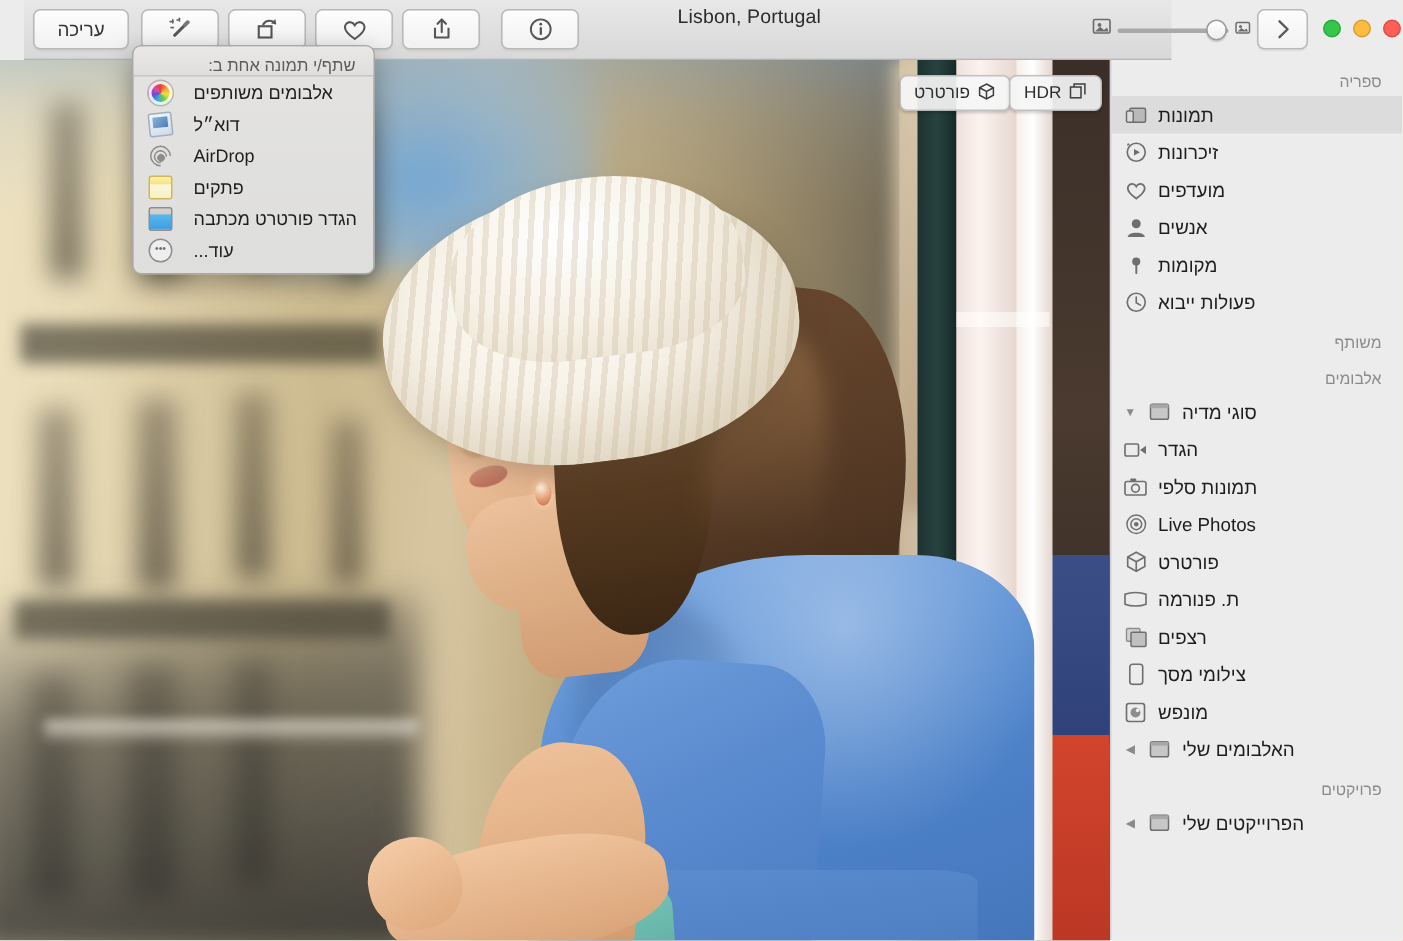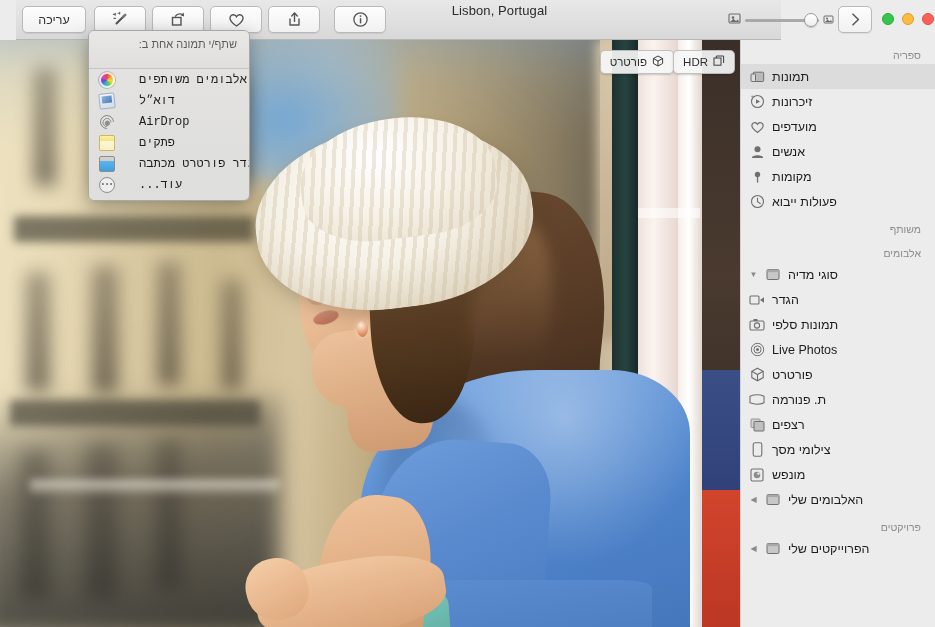--- a/index.html
+++ b/index.html
@@ -388,35 +388,34 @@
     width: 162px;
     background: linear-gradient(180deg, #e4e3e2 0%, #dededd 100%);
     border: 1px solid #a9a8a8;
     border-radius: 6px;
     box-shadow: 0 6px 18px rgba(0,0,0,.30);
     z-index: 40;
     padding-bottom: 5px;
     overflow: hidden;
   }
   #share-title {
-    padding: 7px 12px 18px 10px;
+    padding: 7px 12px 0 10px;
     font-size: 11px; color: #5b5b5b;
     text-align: right;
     border-bottom: 1px solid #c6c5c5;
     background: linear-gradient(180deg,#e9e8e7,#e0dfde);
   }
   .share-item {
     display: flex; align-items: center; justify-content: flex-end;
-    gap: 24px;
+    gap: 14px;
     height: 20px;
     padding: 0 8px 0 10px;
     margin-top: 1px;
     font-size: 12px; color: #1e1e1e;
     cursor: default;
-    font-family: Liberation Mono, monospace;
   }
   .share-item .si-label { white-space: nowrap; }
   .si-ico { width: 16px; height: 16px; flex: 0 0 16px; position: relative; }
 
   
   .ico-wheel {
     border-radius: 50%;
     background: conic-gradient(#e8403a, #f0a23a, #f2e13c, #66c94a, #3aa6e8, #6b4ad0, #d84ab0, #e8403a);
     box-shadow: inset 0 0 0 2px rgba(255,255,255,.85), 0 0 0 1px rgba(0,0,0,.2);
   }

